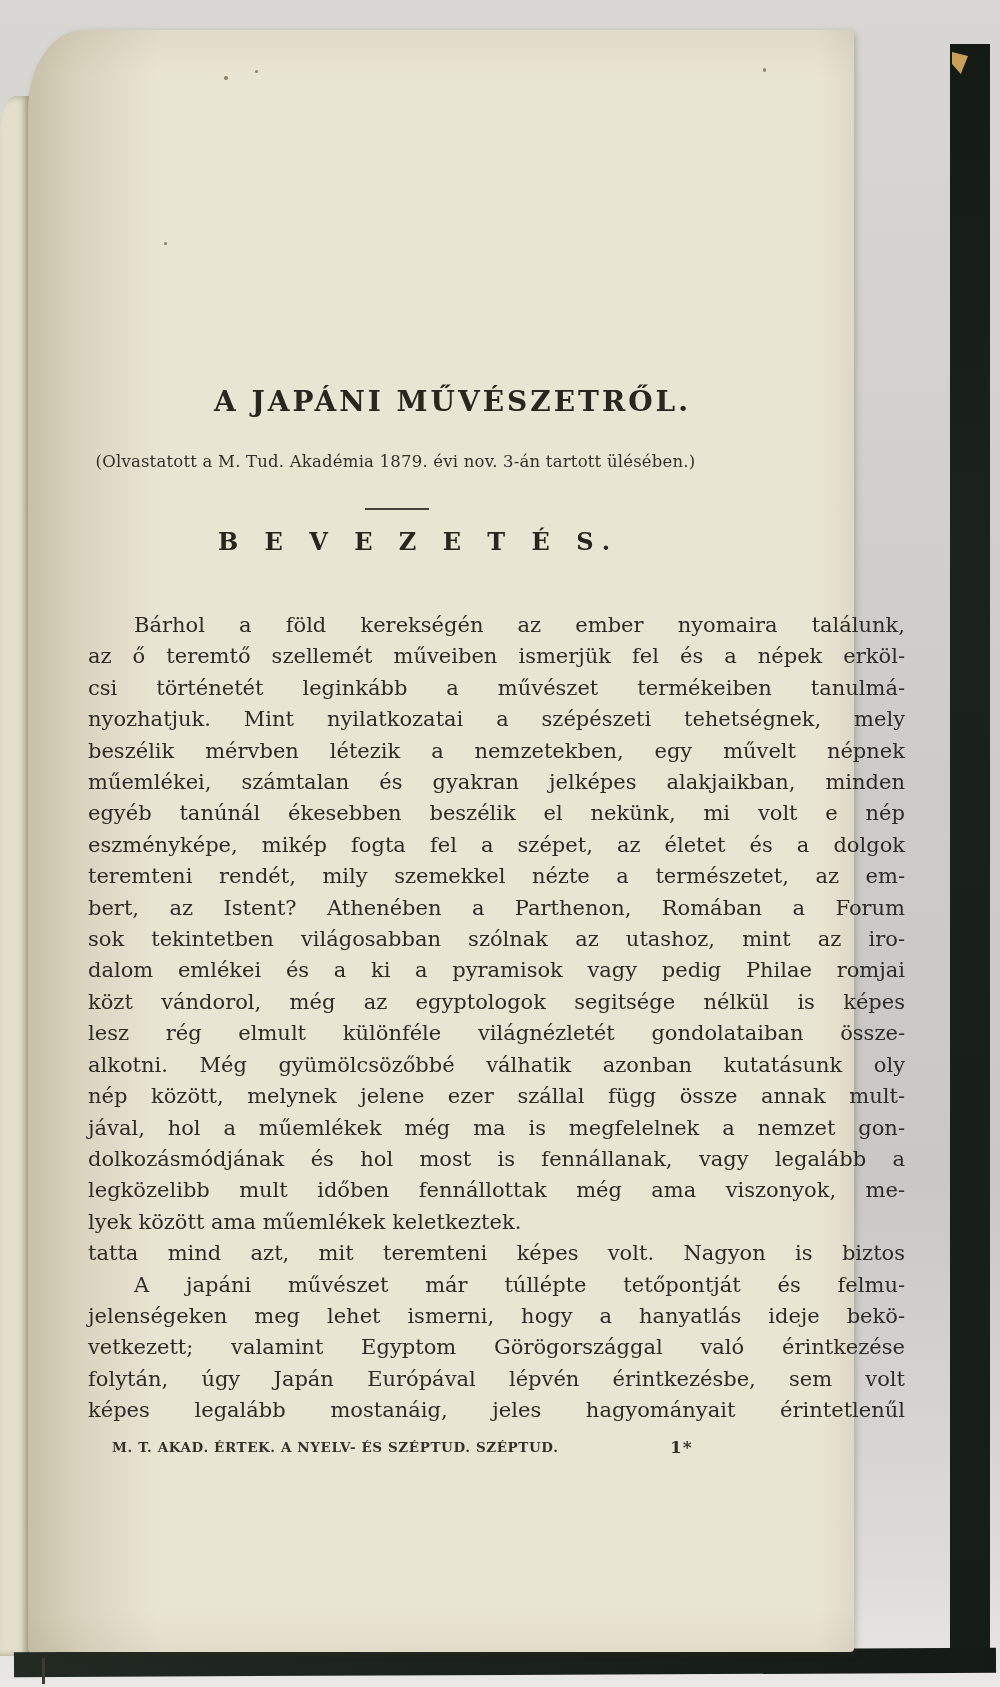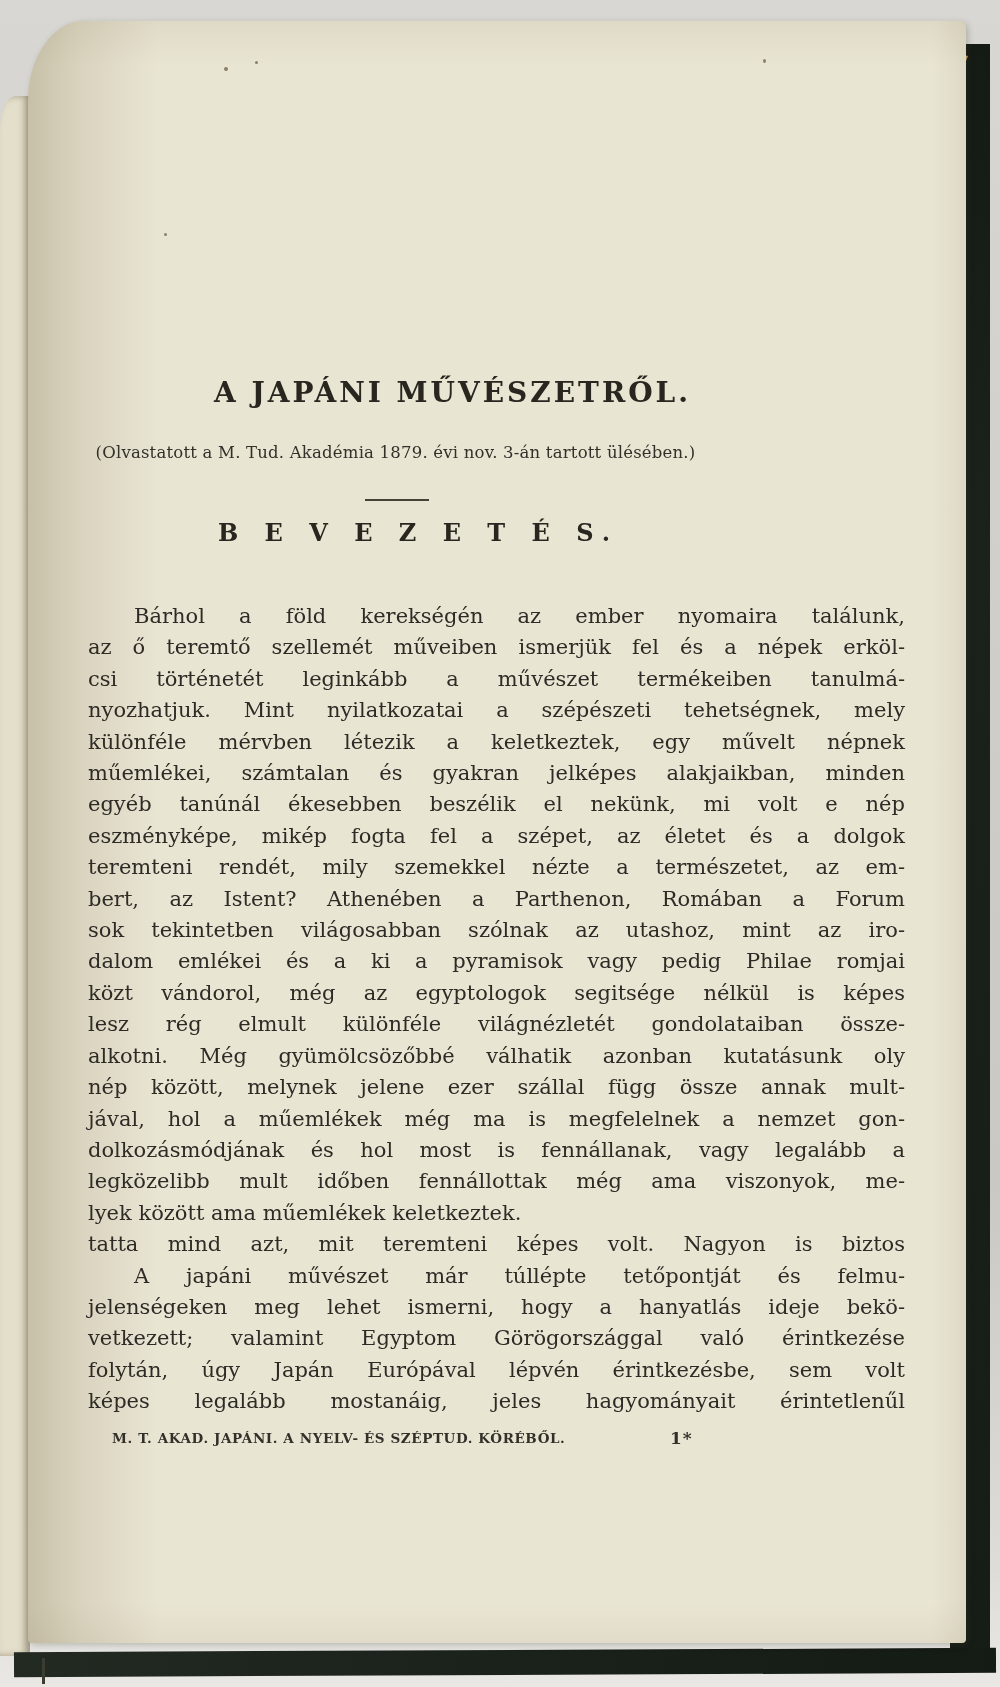--- a/index.html
+++ b/index.html
@@ -25,21 +25,21 @@
                 background:linear-gradient(90deg,#222a22 0%,var(--cover) 50%,#141a14 100%);
                 transform:rotate(-0.25deg);}
   .bookmark-thread{position:absolute;left:42px;top:1658px;width:3px;height:26px;background:#3a3d32;}
 
   
   .prev-page{position:absolute;left:0;top:96px;width:30px;height:1560px;
              background:#e4dfcb;border-top-left-radius:16px 34px;
              box-shadow:inset -5px 0 7px rgba(95,85,58,.5);}
 
   
-  .page{position:absolute;left:28px;top:21px;width:938px;height:1622px;
+  .page{position:absolute;left:28px;top:30px;width:826px;height:1622px;
         background:
           linear-gradient(to right, rgba(135,120,85,.34) 0px, rgba(135,120,85,.16) 52px, rgba(233,229,211,0) 130px),
           linear-gradient(to left, rgba(150,140,108,.14) 0px, rgba(233,229,211,0) 34px),
           linear-gradient(to bottom, rgba(150,140,108,.12) 0px, rgba(233,229,211,0) 46px),
           linear-gradient(to top, rgba(150,140,108,.10) 0px, rgba(233,229,211,0) 40px),
           var(--paper);
         border-radius:56px 6px 4px 4px / 80px 6px 4px 4px;
         box-shadow:2px 2px 6px rgba(60,55,40,.25);}
   .dust{position:absolute;border-radius:50%;background:#8a8068;}
 
@@ -83,21 +83,21 @@
       <div class="title">A JAPÁNI MŰVÉSZETRŐL.</div>
       <div class="subtitle">(Olvastatott a M. Tud. Akadémia 1879. évi nov. 3-án tartott ülésében.)</div>
       <div class="rule"></div>
       <div class="section-heading">B E V E Z E T É S.</div>
       <div class="body-text">
           <div>
             <div class="line first">Bárhol a föld kerekségén az ember nyomaira találunk,</div>
             <div class="line">az ő teremtő szellemét műveiben ismerjük fel és a népek erköl-</div>
             <div class="line">csi történetét leginkább a művészet termékeiben tanulmá-</div>
             <div class="line">nyozhatjuk. Mint nyilatkozatai a szépészeti tehetségnek, mely</div>
-            <div class="line">különféle mérvben létezik a keletkeztek, egy művelt népnek</div>
+            <div class="line">beszélik mérvben létezik a nemzetekben, egy művelt népnek</div>
             <div class="line">műemlékei, számtalan és gyakran jelképes alakjaikban, minden</div>
             <div class="line">egyéb tanúnál ékesebben beszélik el nekünk, mi volt e nép</div>
             <div class="line">eszményképe, mikép fogta fel a szépet, az életet és a dolgok</div>
             <div class="line">teremteni rendét, mily szemekkel nézte a természetet, az em-</div>
             <div class="line">bert, az Istent? Athenében a Parthenon, Romában a Forum</div>
             <div class="line">sok tekintetben világosabban szólnak az utashoz, mint az iro-</div>
             <div class="line">dalom emlékei és a ki a pyramisok vagy pedig Philae romjai</div>
             <div class="line">közt vándorol, még az egyptologok segitsége nélkül is képes</div>
             <div class="line">lesz rég elmult különféle világnézletét gondolataiban össze-</div>
             <div class="line">alkotni. Még gyümölcsözőbbé válhatik azonban kutatásunk oly</div>
@@ -110,18 +110,18 @@
           <div>
             <div class="line">tatta mind azt, mit teremteni képes volt. Nagyon is biztos</div>
             <div class="line first">A japáni művészet már túllépte tetőpontját és felmu-</div>
             <div class="line">jelenségeken meg lehet ismerni, hogy a hanyatlás ideje bekö-</div>
             <div class="line">vetkezett; valamint Egyptom Görögországgal való érintkezése</div>
             <div class="line">folytán, úgy Japán Európával lépvén érintkezésbe, sem volt</div>
             <div class="line">képes legalább mostanáig, jeles hagyományait érintetlenűl</div>
           </div>
         </div>
       <div class="page-footer">
-        <span class="imprint">M. T. AKAD. JAPÁNI. A NYELV- ÉS SZÉPTUD. KÖRÉBŐL.</span>
+        <span class="imprint">M. T. AKAD. ÉRTEK. A NYELV- ÉS SZÉPTUD. SZÉPTUD.</span>
         <span class="signature">1*</span>
       </div>
     </div>
   </div>
 </div>
 
 </body></html>

